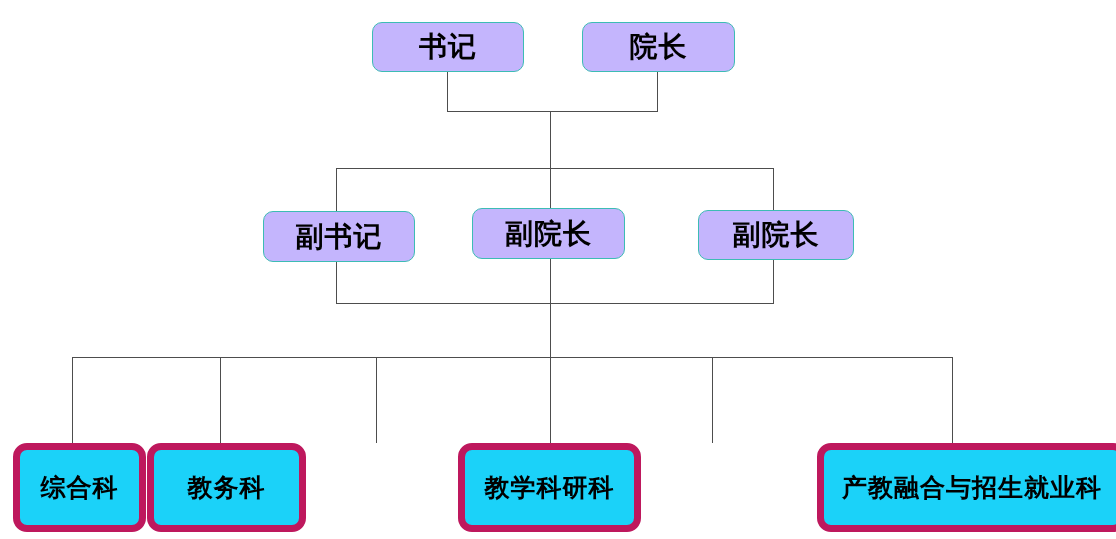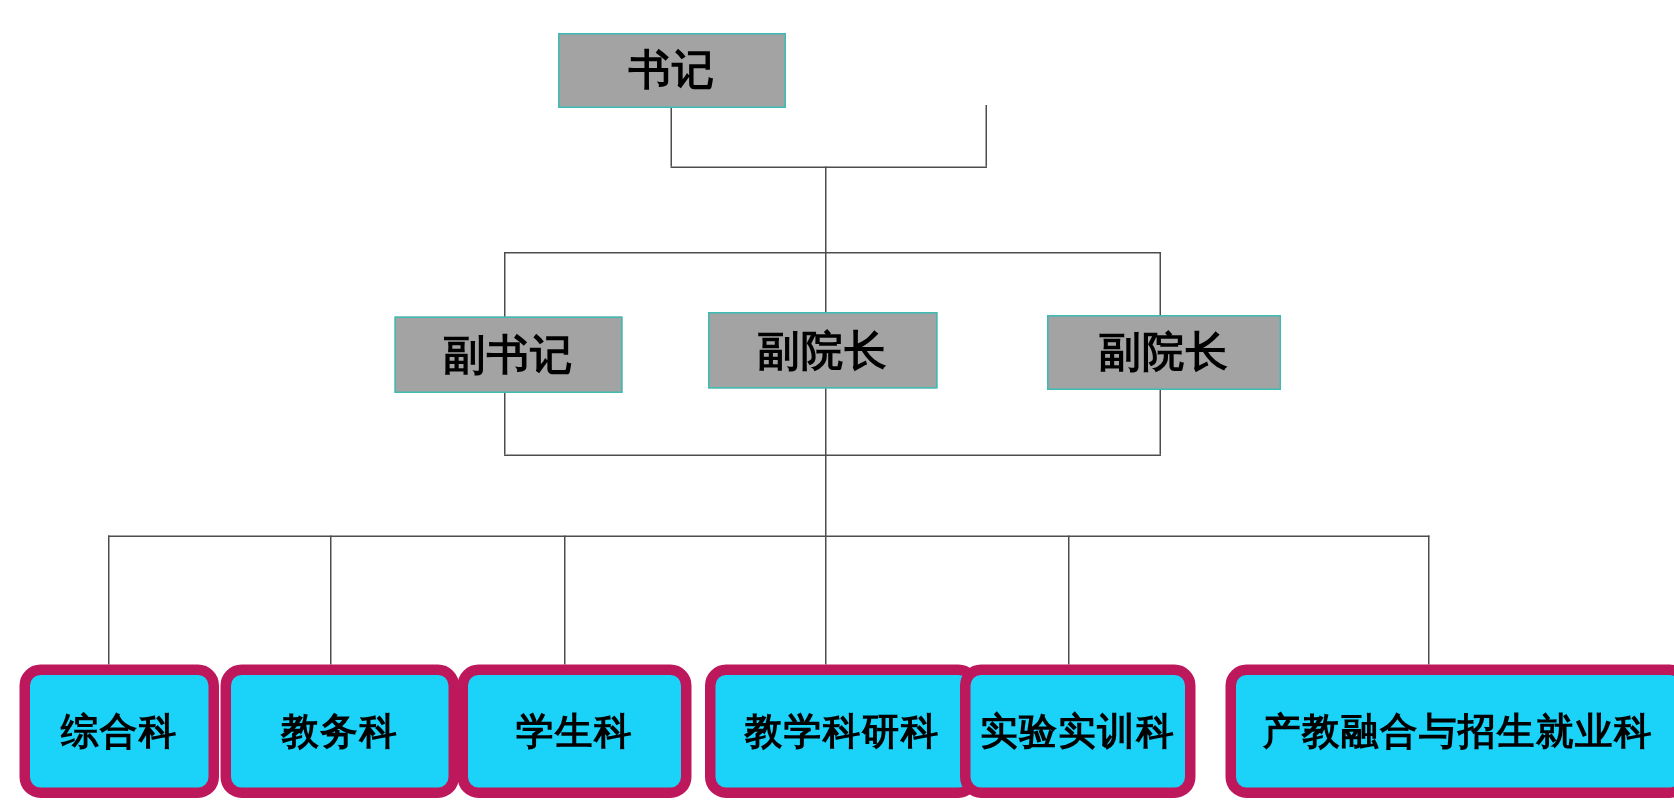--- a/index.html
+++ b/index.html
@@ -29,23 +29,23 @@
     z-index: 2;
     display: flex;
     align-items: center;
     justify-content: center;
     font-weight: bold;
     color: #000000;
     letter-spacing: 1px;
     white-space: nowrap;
   }
   .node.teal {
-    background: #a3a3a3;
+    background: #c4b5fd;
     border: 1px solid #3dbcb4;
-    border-radius: 0;
+    border-radius: 10px;
     font-size: 28px;
   }
   .node.cyan {
     background: #1bd2f9;
     border: 7px solid #be185d;
     border-radius: 14px;
     font-size: 25px;
   }
 </style>
 </head>
@@ -64,25 +64,24 @@
   <div class="hline" style="left:336px; top:303px; width:438px;"></div>
 
   <div class="hline" style="left:72px; top:357px; width:881px;"></div>
   <div class="vline" style="left:72px; top:357px; height:86px;"></div>
   <div class="vline" style="left:220px; top:357px; height:86px;"></div>
   <div class="vline" style="left:376px; top:357px; height:86px;"></div>
   <div class="vline" style="left:712px; top:357px; height:86px;"></div>
   <div class="vline" style="left:952px; top:357px; height:86px;"></div>
 
   <div class="node teal" style="left:372px; top:22px; width:150px; height:48px;">书记</div>
+  <div class="node teal" style="left:582px; top:22px; width:151px; height:48px;">院长</div>
 
   <div class="node teal" style="left:263px; top:211px; width:150px; height:49px;text-align:center;">副书记</div>
   <div class="node teal" style="left:472px; top:208px; width:151px; height:49px;">副院长</div>
   <div class="node teal" style="left:698px; top:210px; width:154px; height:48px;">副院长</div>
 
   <div class="node cyan" style="left:13px; top:443px; width:119px; height:75px;">综合科</div>
   <div class="node cyan" style="left:147px; top:443px; width:145px; height:75px;border-radius:14px;">教务科</div>
-  <div class="node cyan" style="left:305px; top:443px; width:142px; height:75px;">学生科</div>
-  <div class="node cyan" style="left:470px; top:443px; width:169px; height:75px;font-family:Liberation Mono, monospace;">教学科研科</div>
-  <div class="node cyan" style="left:640px; top:443px; width:143px; height:75px;">实验实训科</div>
+  <div class="node cyan" style="left:458px; top:443px; width:169px; height:75px;font-family:Liberation Mono, monospace;">教学科研科</div>
   <div class="node cyan" style="left:802px; top:443px; width:296px; height:75px;margin-left:15px;">产教融合与招生就业科</div>
 
 </div>
 
 </body></html>

